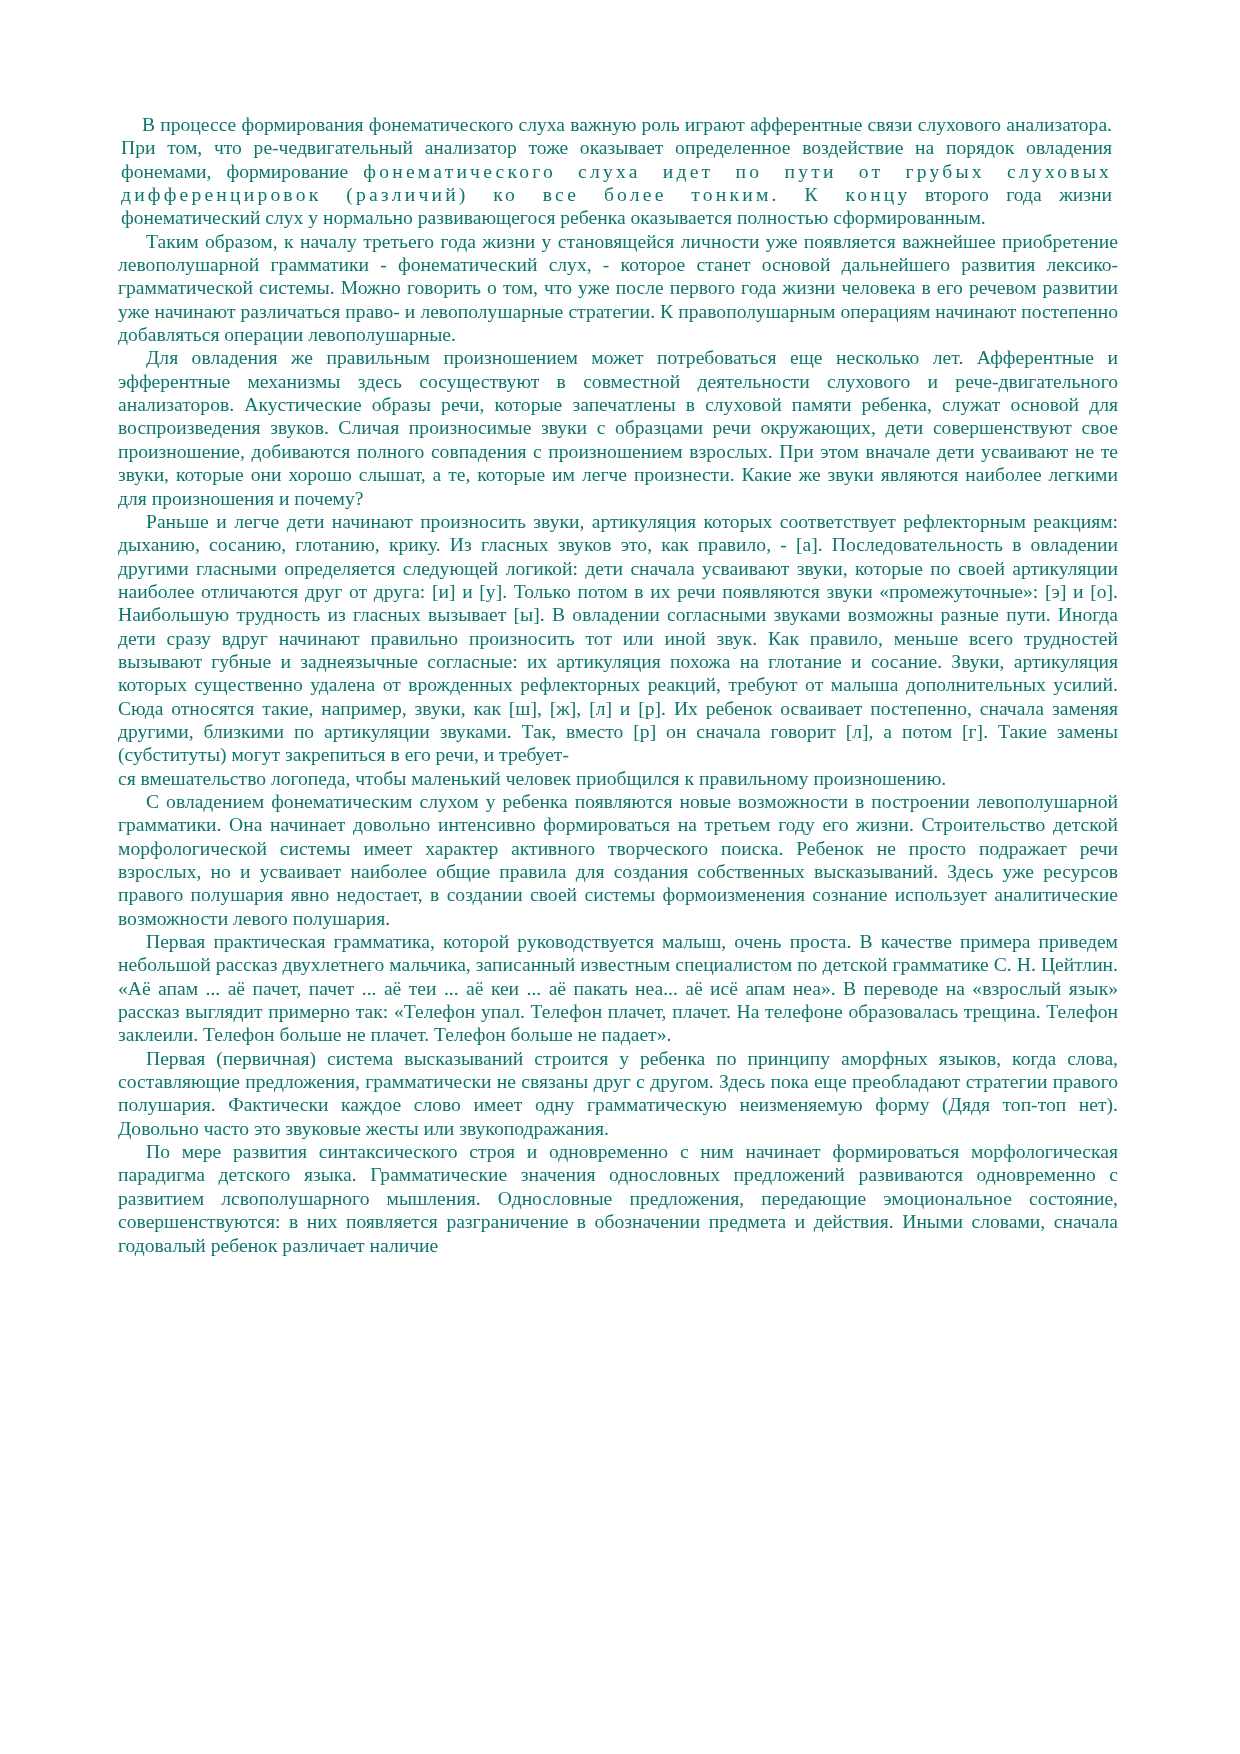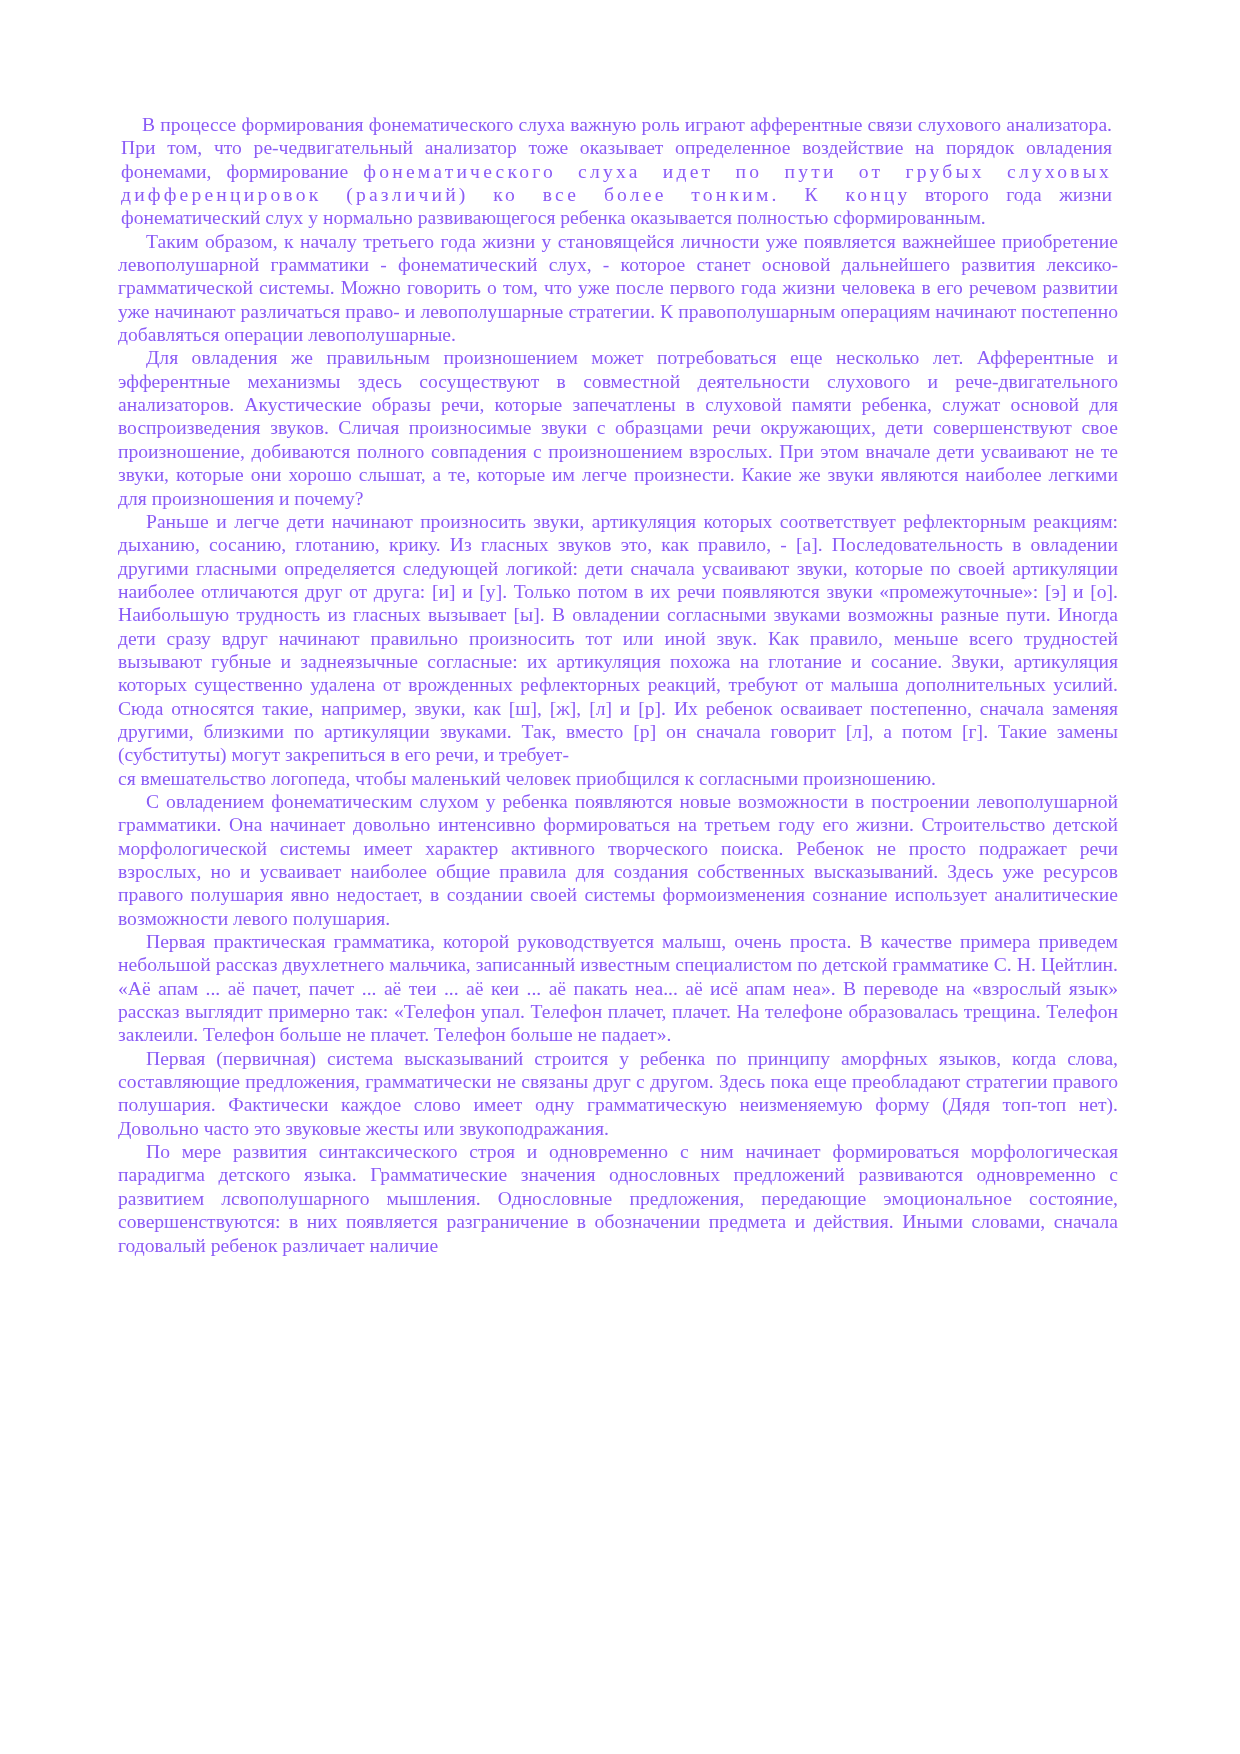--- a/index.html
+++ b/index.html
@@ -5,21 +5,21 @@
     html, body { margin: 0; padding: 0; background: #ffffff; }
     body { width: 1240px; height: 1754px; position: relative; overflow: hidden; }
     .page {
       position: absolute;
       left: 118px;
       top: 113px;
       width: 1000px;
       font-family: "Liberation Serif", serif;
       font-size: 19.6px;
       line-height: 23.35px;
-      color: #8b5cf6;
+      color: #0f766e;
     }
     .para {
       margin: 0;
       text-align: justify;
       text-indent: 28px;
       hyphens: none;
     }
     .para.first {
       padding-left: 3px;
       padding-right: 6px;
@@ -35,21 +35,21 @@
 <div class="page">
 
   <p class="para first"><span>В процессе формирования фонематического слуха важную роль играют афферентные связи слухового анализатора. При том, что ре-чедвигательный анализатор тоже оказывает определенное воздействие на порядок овладения фонемами, формирование </span><span class="wide">фонематического слуха идет по пути от грубых слуховых дифференцировок (различий) ко все более тонким. К конц</span><span>у второго года жизни фонематический слух у нормально развивающегося ребенка оказывается полностью сформированным.</span></p>
 
   <p class="para">Таким образом, к началу третьего года жизни у становящейся личности уже появляется важнейшее приобретение левополушарной грамматики - фонематический слух, - которое станет основой дальнейшего развития лексико-грамматической системы. Можно говорить о том, что уже после первого года жизни человека в его речевом развитии уже начинают различаться право- и левополушарные стратегии. К правополушарным операциям начинают постепенно добавляться операции левополушарные.</p>
 
   <p class="para">Для овладения же правильным произношением может потребоваться еще несколько лет. Афферентные и эфферентные механизмы здесь сосуществуют в совместной деятельности слухового и рече-двигательного анализаторов. Акустические образы речи, которые запечатлены в слуховой памяти ребенка, служат основой для воспроизведения звуков. Сличая произносимые звуки с образцами речи окружающих, дети совершенствуют свое произношение, добиваются полного совпадения с произношением взрослых. При этом вначале дети усваивают не те звуки, которые они хорошо слышат, а те, которые им легче произнести. Какие же звуки являются наиболее легкими для произношения и почему?</p>
 
   <p class="para">Раньше и легче дети начинают произносить звуки, артикуляция которых соответствует рефлекторным реакциям: дыханию, сосанию, глотанию, крику. Из гласных звуков это, как правило, - [а]. Последовательность в овладении другими гласными определяется следующей логикой: дети сначала усваивают звуки, которые по своей артикуляции наиболее отличаются друг от друга: [и] и [у]. Только потом в их речи появляются звуки «промежуточные»: [э] и [о]. Наибольшую трудность из гласных вызывает [ы]. В овладении согласными звуками возможны разные пути. Иногда дети сразу вдруг начинают правильно произносить тот или иной звук. Как правило, меньше всего трудностей вызывают губные и заднеязычные согласные: их артикуляция похожа на глотание и сосание. Звуки, артикуляция которых существенно удалена от врожденных рефлекторных реакций, требуют от малыша дополнительных усилий. Сюда относятся такие, например, звуки, как [ш], [ж], [л] и [р]. Их ребенок осваивает постепенно, сначала заменяя другими, близкими по артикуляции звуками. Так, вместо [р] он сначала говорит [л], а потом [г]. Такие замены (субституты) могут закрепиться в его речи, и требует-</p>
 
-  <p class="para noindent">ся вмешательство логопеда, чтобы маленький человек приобщился к согласными произношению.</p>
+  <p class="para noindent">ся вмешательство логопеда, чтобы маленький человек приобщился к правильному произношению.</p>
 
   <p class="para">С овладением фонематическим слухом у ребенка появляются новые возможности в построении левополушарной грамматики. Она начинает довольно интенсивно формироваться на третьем году его жизни. Строительство детской морфологической системы имеет характер активного творческого поиска. Ребенок не просто подражает речи взрослых, но и усваивает наиболее общие правила для создания собственных высказываний. Здесь уже ресурсов правого полушария явно недостает, в создании своей системы формоизменения сознание использует аналитические возможности левого полушария.</p>
 
   <p class="para"><span>Первая практическая грамматика, которой руководствуется малыш, очень проста. В качестве примера приведем небольшой рассказ двухлетнего мальчика, записанный известным специалистом по детской грамматике С. Н. Цейтлин. </span><span class="it">«Аё апам ... аё пачет, пачет ... аё теи ... аё кеи ... аё пакать неа... аё исё апам неа»</span><span>. В переводе на «взрослый язык» рассказ выглядит примерно так: </span><span class="it">«Телефон упал. Телефон плачет, плачет. На телефоне образовалась трещина. Телефон заклеили. Телефон больше не плачет. Телефон больше не падает»</span><span>.</span></p>
 
   <p class="para"><span>Первая (первичная) система высказываний строится у ребенка по принципу аморфных языков, когда слова, составляющие предложения, грамматически не связаны друг с другом. Здесь пока еще преобладают стратегии правого полушария. Фактически каждое слово имеет одну грамматическую неизменяемую форму </span><span class="it">(Дядя топ-топ нет)</span><span>. Довольно часто это звуковые жесты или звукоподражания.</span></p>
 
   <p class="para">По мере развития синтаксического строя и одновременно с ним начинает формироваться морфологическая парадигма детского языка. Грамматические значения однословных предложений развиваются одновременно с развитием лсвополушарного мышления. Однословные предложения, передающие эмоциональное состояние, совершенствуются: в них появляется разграничение в обозначении предмета и действия. Иными словами, сначала годовалый ребенок различает наличие</p>
 
 </div>

